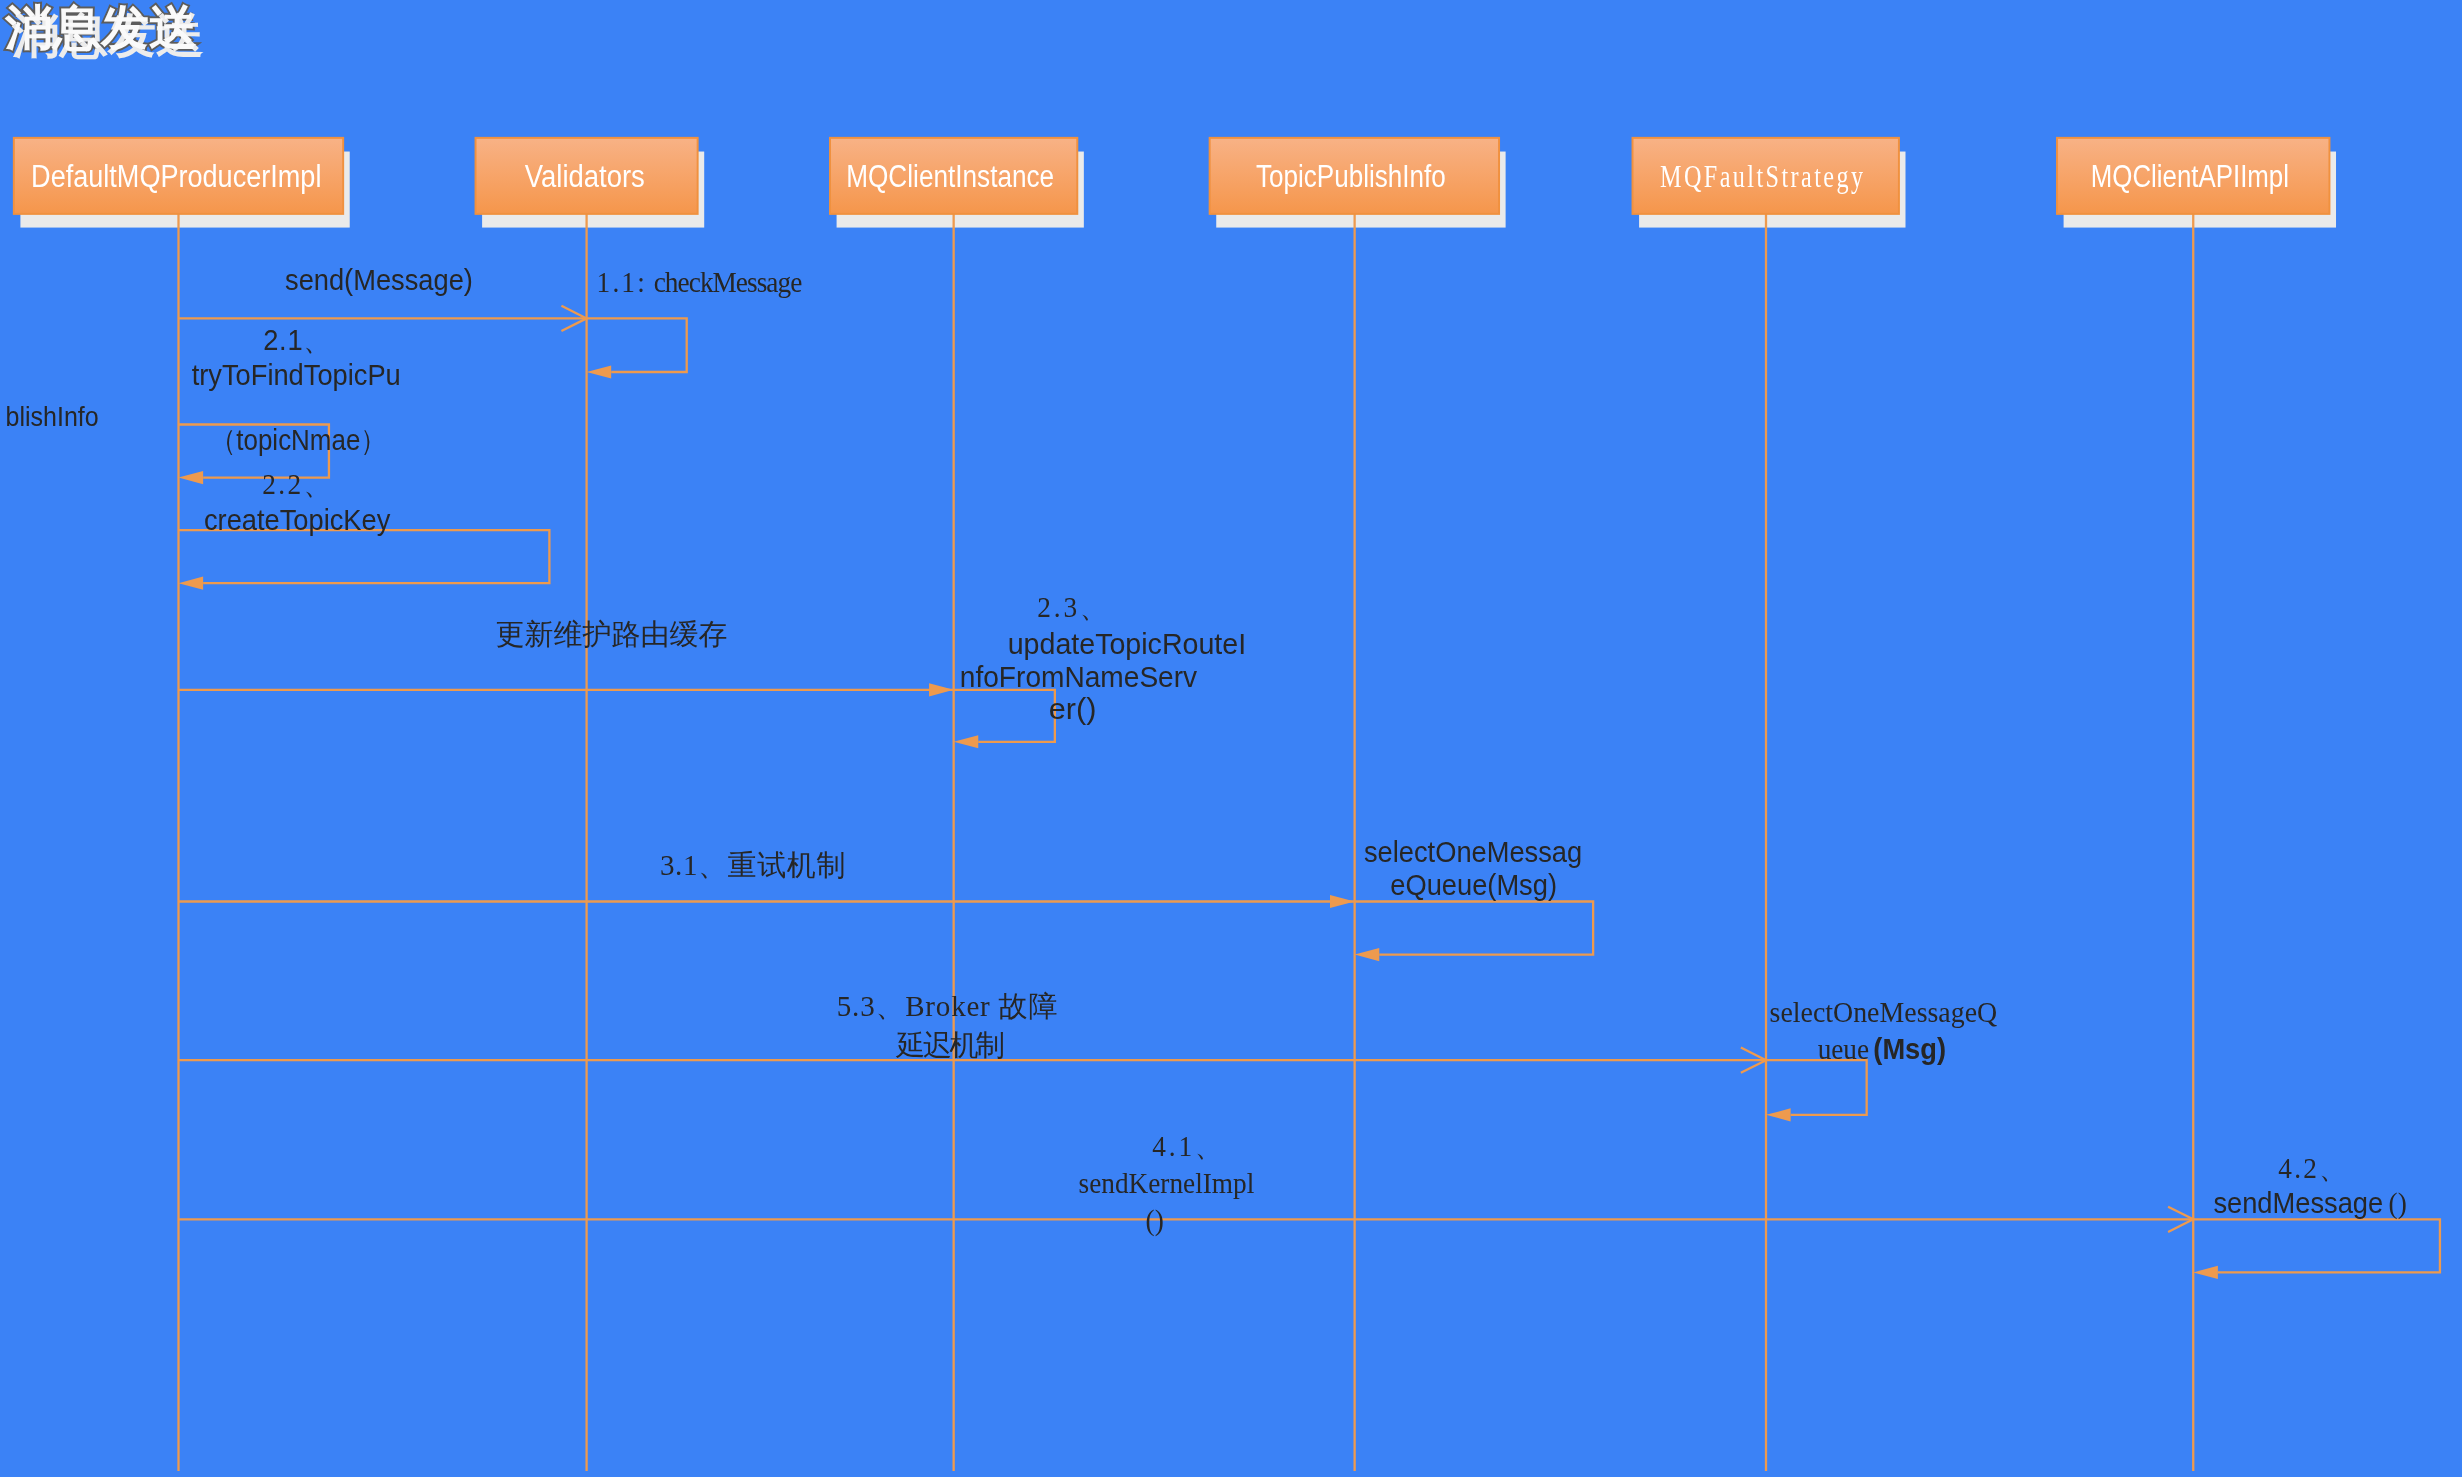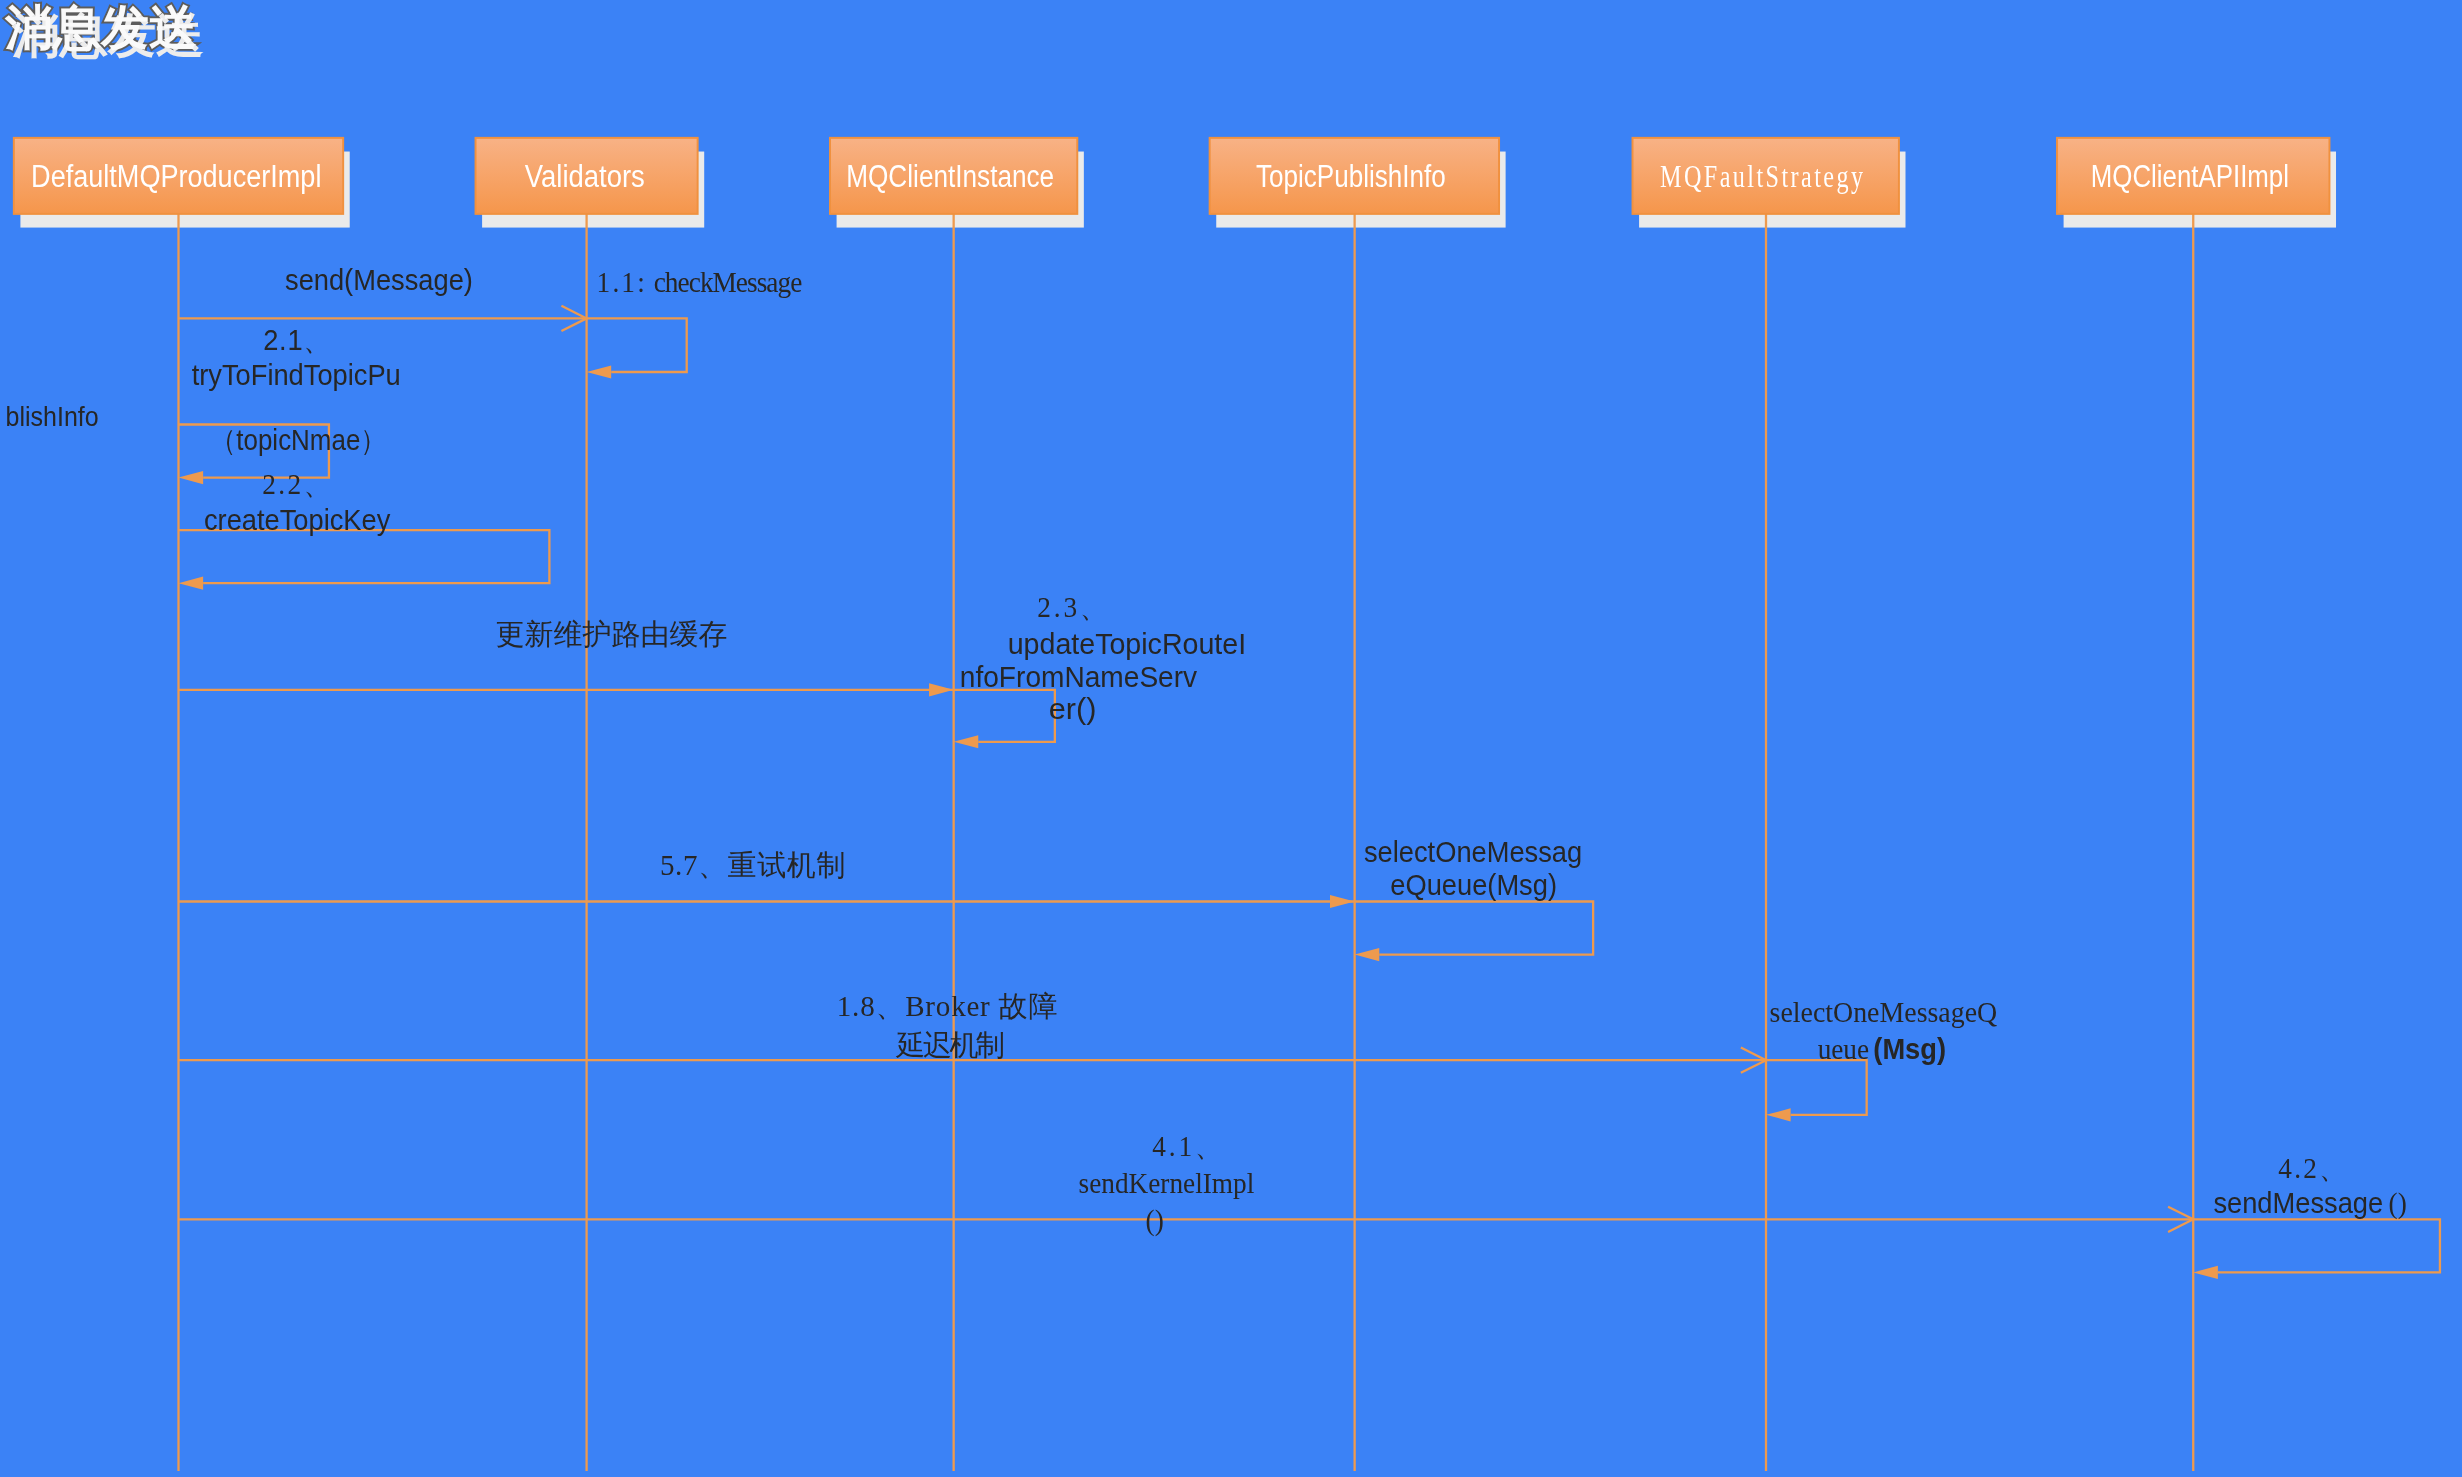--- a/index.html
+++ b/index.html
@@ -121,24 +121,24 @@
       <div class="tline" style="font-size: 29px; left: 0px; width: 593px; text-align: center; top: 359px; visibility: visible;"><span class="f-sans" style="transform: scaleX(0.94);">tryToFindTopicPu</span></div>
       <div class="tline" style="font-size: 28px; left: 0px; width: 592px; text-align: left; top: 400px; visibility: visible;"><span class="f-sans" style="transform: scaleX(0.893);">blishInfo</span></div>
       <div class="tline" style="font-size: 29px; left: 0px; width: 596px; text-align: center; top: 424px; visibility: visible;"><span class="f-sans" style="transform: scaleX(0.895);">（topicNmae）</span></div>
       <div class="tline" style="font-size: 29px; left: 0px; width: 596px; text-align: center; top: 468px; visibility: visible;"><span class="f-serif" style="transform: scaleX(0.94); letter-spacing: 2.5px;">2.2、</span></div>
       <div class="tline" style="font-size: 29px; left: 0px; width: 594px; text-align: center; top: 504px; visibility: visible;"><span class="f-sans" style="transform: scaleX(0.94);">createTopicKey</span></div>
       <div class="tline" style="font-size: 30px; left: 0px; width: 1127px; text-align: center; top: 617px; visibility: visible; padding-left: 48px;"><span class="f-serif" style="font-size: 29px;">更新维护路由缓存</span></div>
       <div class="tline" style="font-size: 29px; left: 0px; width: 2147px; text-align: center; top: 591px; visibility: visible;"><span class="f-serif" style="transform: scaleX(0.94); letter-spacing: 3px;">2.3、</span></div>
       <div class="tline" style="font-size: 29px; left: 0px; width: 2157px; text-align: center; top: 628px; visibility: visible; margin-left: 48px;"><span class="f-sans" style="transform: scaleX(0.986);">updateTopicRouteI</span></div>
       <div class="tline" style="font-size: 29px; left: 0px; width: 2157px; text-align: center; top: 661px; visibility: visible;"><span class="f-sans" style="transform: scaleX(0.969);">nfoFromNameServ</span></div>
       <div class="tline" style="font-size: 29px; left: 0px; width: 2146px; text-align: center; top: 693px; visibility: visible;"><span class="f-sans" style="transform: scaleX(1.06);">er()</span></div>
-      <div class="tline" style="font-size: 30px; left: 0px; width: 1506px; text-align: center; top: 848px; visibility: visible;"><span class="f-serif" style="letter-spacing: 0.6px; font-size: 29px;">5.7、重试机制</span></div>
+      <div class="tline" style="font-size: 30px; left: 0px; width: 1506px; text-align: center; top: 848px; visibility: visible;"><span class="f-serif" style="letter-spacing: 0.6px; font-size: 29px;">3.1、重试机制</span></div>
       <div class="tline" style="font-size: 29px; left: 0px; width: 2947px; text-align: center; top: 836px; visibility: visible;"><span class="f-sans" style="transform: scaleX(0.94);">selectOneMessag</span></div>
       <div class="tline" style="font-size: 29px; left: 0px; width: 2947px; text-align: center; top: 869px; visibility: visible;"><span class="f-sans" style="transform: scaleX(0.94);">eQueue(Msg)</span></div>
-      <div class="tline" style="font-size: 30px; left: 0px; width: 1895px; text-align: center; top: 989px; visibility: visible;"><span class="f-serif" style="letter-spacing: 0.8px; font-size: 29px;">1.8、Broker 故障</span></div>
+      <div class="tline" style="font-size: 30px; left: 0px; width: 1895px; text-align: center; top: 989px; visibility: visible;"><span class="f-serif" style="letter-spacing: 0.8px; font-size: 29px;">5.3、Broker 故障</span></div>
       <div class="tline" style="font-size: 30px; left: 0px; width: 1899px; text-align: center; top: 1028px; visibility: visible;"><span class="f-serif" style="letter-spacing: -2.4px; font-size: 29px;">延迟机制</span></div>
       <div class="tline" style="font-size: 29px; left: 0px; width: 3767px; text-align: center; top: 996px; visibility: visible;"><span class="f-serif" style="transform: scaleX(0.961);">selectOneMessageQ</span></div>
       <div class="tline" style="font-size: 29px; left: 0px; width: 3765px; text-align: center; top: 1033px; visibility: visible;"><span class="f-serif" style="transform: scaleX(0.94);">ueue</span><span class="f-sansbold" style="transform: scaleX(0.94);">(Msg)</span></div>
       <div class="tline" style="font-size: 29px; left: 0px; width: 2314px; text-align: center; top: 1130px; visibility: visible; padding-left: 32px;"><span class="f-serif" style="transform: scaleX(0.94); letter-spacing: 3px;">4.1、</span></div>
       <div class="tline" style="font-size: 29px; left: 0px; width: 2300px; text-align: center; top: 1167px; visibility: visible; padding-left: 16px;"><span class="f-serif" style="transform: scaleX(0.94);">sendKernelImpl</span></div>
       <div class="tline" style="font-size: 29px; left: 0px; width: 2310px; text-align: center; top: 1204px; visibility: visible;"><span class="f-serif" style="transform: scaleX(0.94);">()</span></div>
       <div class="tline" style="font-size: 29px; left: 0px; width: 4626px; text-align: center; top: 1152px; visibility: visible;"><span class="f-serif" style="transform: scaleX(0.94); letter-spacing: 2.4px;">4.2、</span></div>
       <div class="tline" style="font-size: 29px; left: 0px; width: 4615px; text-align: center; top: 1187px; visibility: visible;"><span class="f-sans" style="transform: scaleX(0.94);">sendMessage</span><span class="f-serif" style="transform: scaleX(0.94);">()</span></div>
     </div>
 </div>

